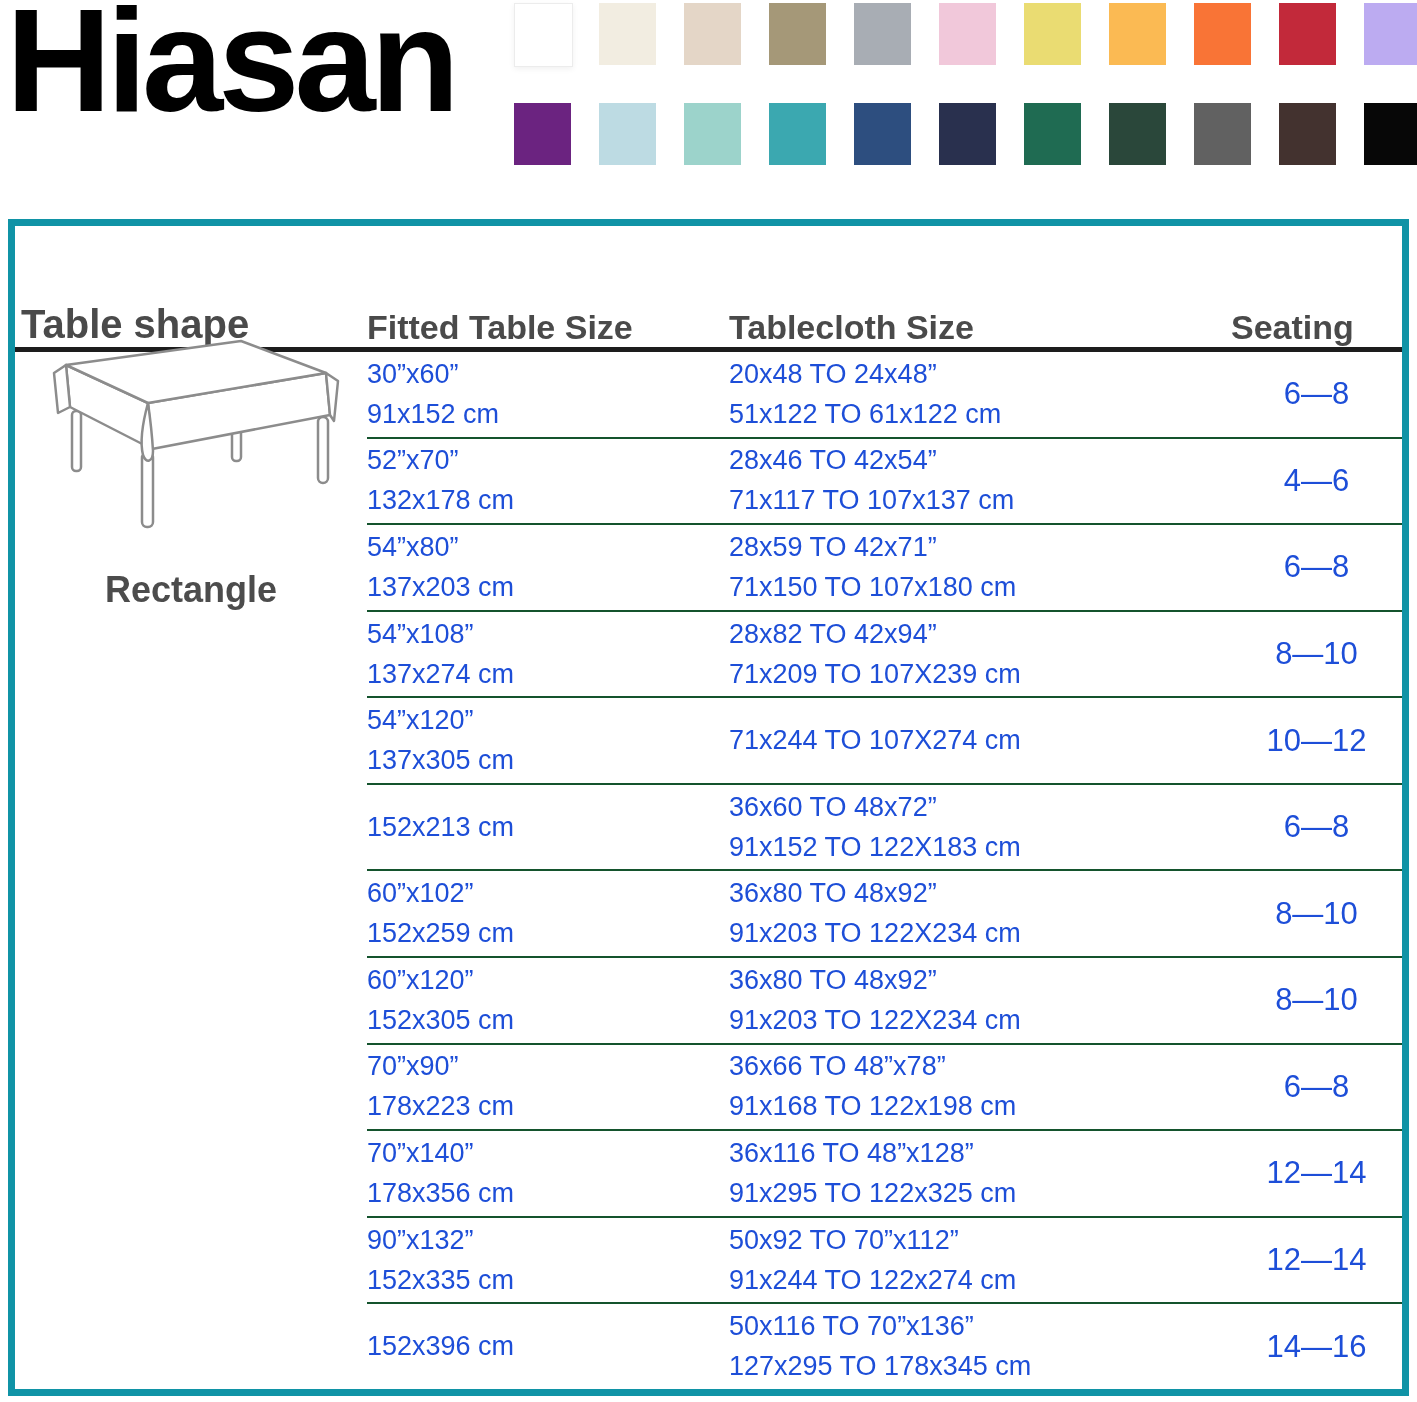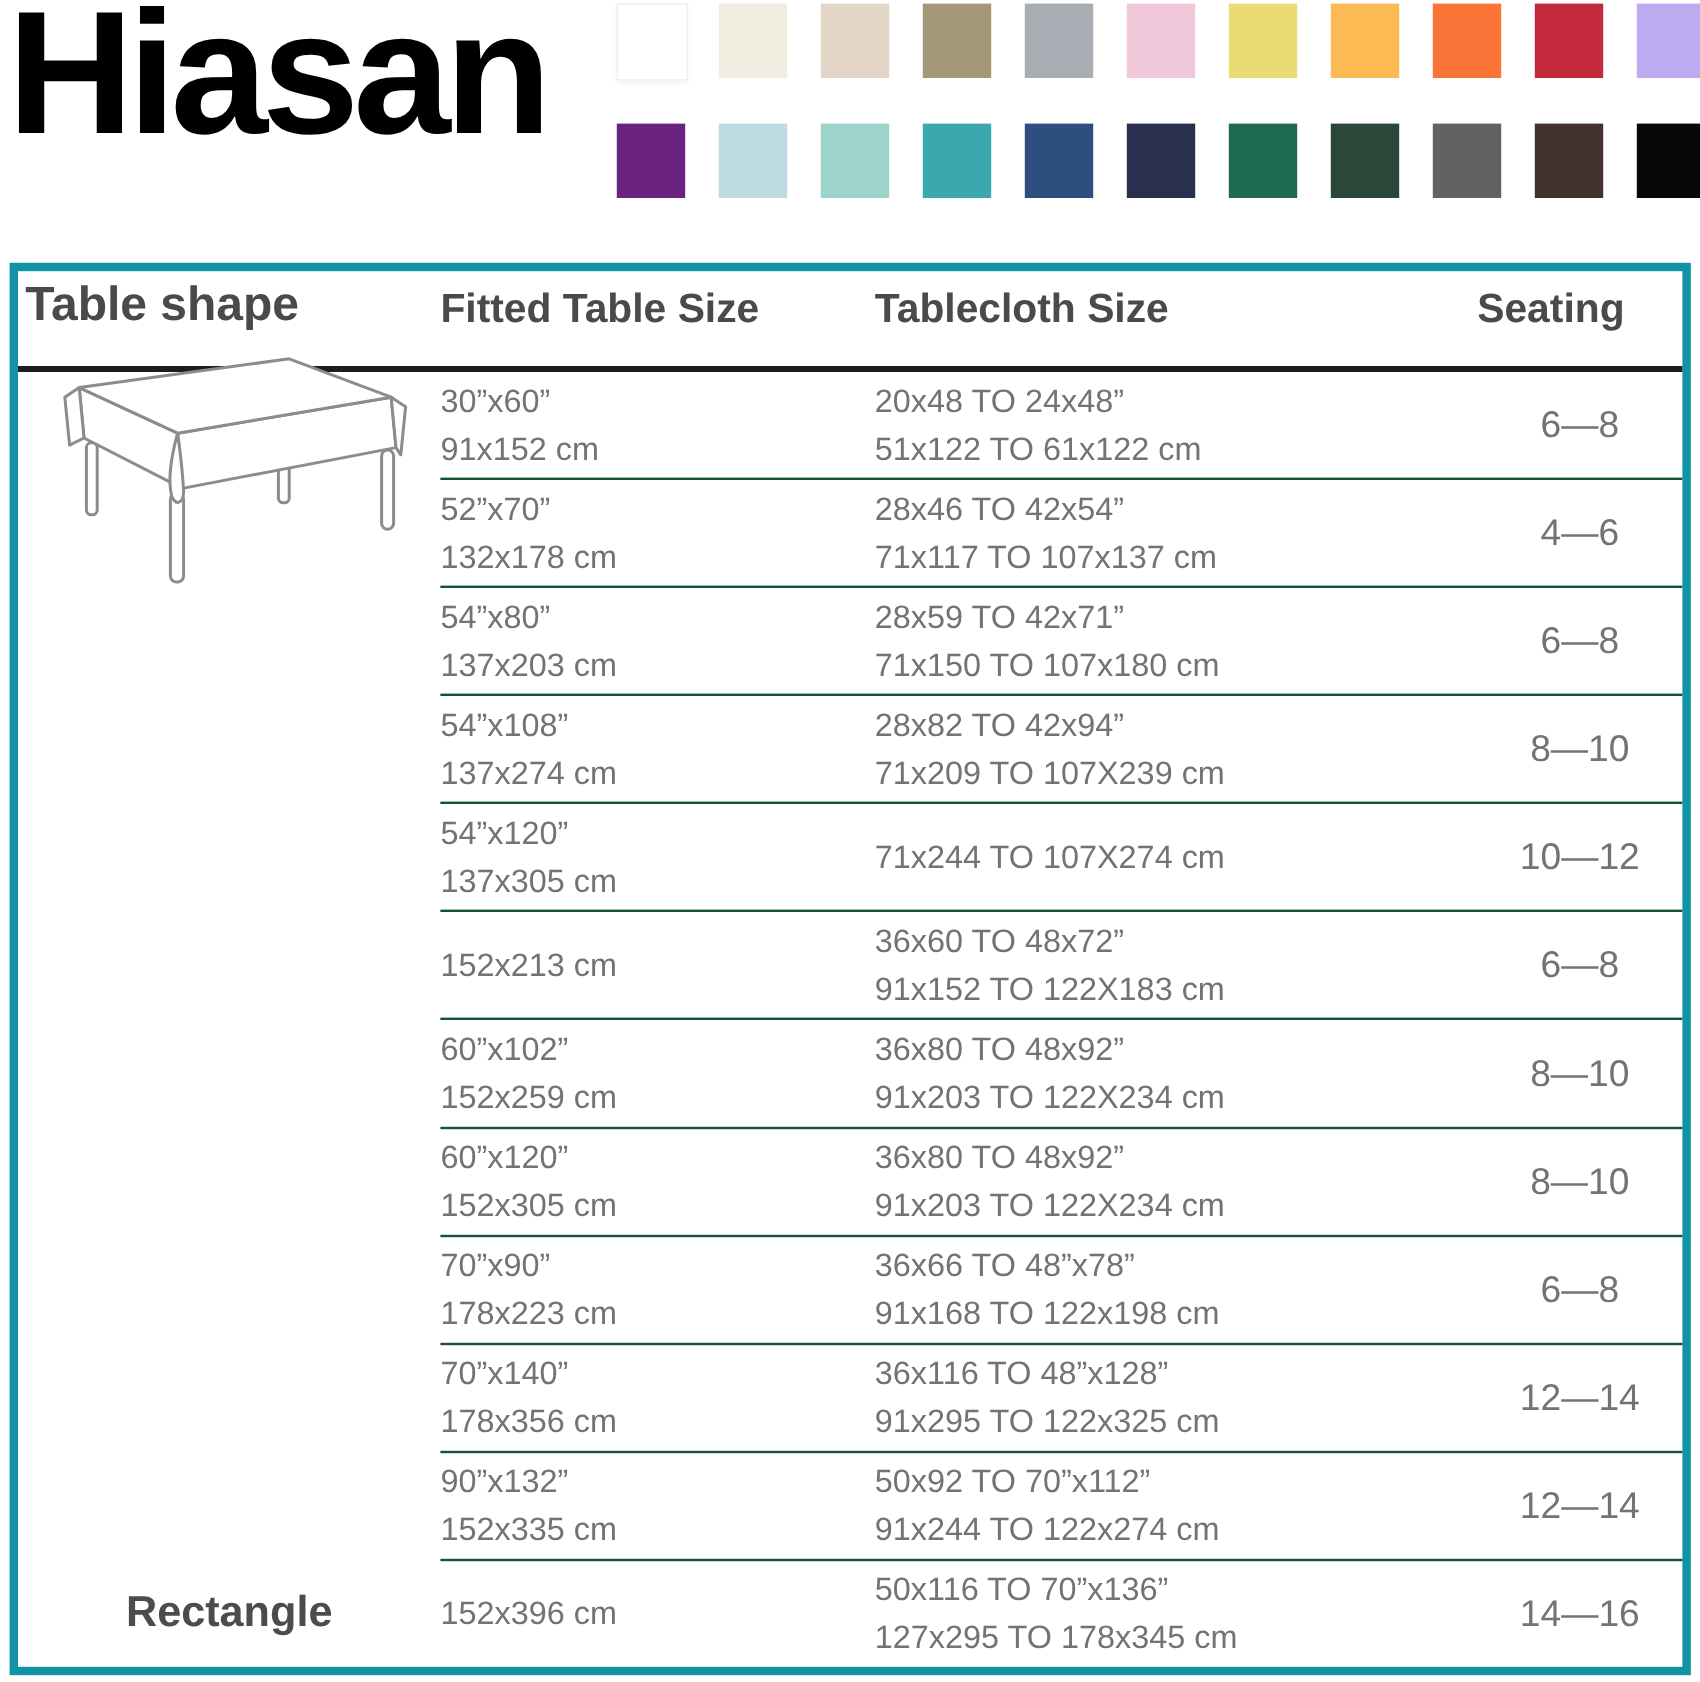--- a/index.html
+++ b/index.html
@@ -20,39 +20,39 @@
     column-gap:28px;row-gap:36px;
   }
   .swatch{width:57px;height:62px;}
   .swatch-white{border:1px solid #ececec;box-shadow:0 2px 6px rgba(0,0,0,0.06);}
   .chart{
     position:absolute;left:8px;top:219px;width:1401px;height:1177px;
     border:7px solid #1093A6;box-sizing:border-box;background:#fff;
     display:flex;flex-direction:column;
   }
   .chart-header{
-    height:84px;flex:0 0 auto;box-sizing:border-box;
+    height:126px;flex:0 0 auto;box-sizing:border-box;
     border-bottom:5px solid #1d1d1d;
     display:grid;grid-template-columns:352px 362px 500px 1fr;
-    align-items:end;padding-bottom:28px;
+    align-items:end;padding-bottom:0;
     color:#4a4a4a;font-weight:bold;
   }
   .h{font-size:34px;white-space:nowrap;}
   .h1{font-size:40px;padding-left:6px;}
   .h4{padding-left:2px;}
   .chart-body{flex:1 1 auto;display:grid;grid-template-columns:352px 1fr;min-height:0;}
   .shape-col{
-    display:flex;flex-direction:column;align-items:center;justify-content:space-between;
+    display:flex;flex-direction:column;align-items:center;justify-content:flex-start;
     transform:translateY(-25px);
   }
   .shape-label{margin-top:32px;font-size:36px;font-weight:bold;color:#4c4c4c;}
   .rows-col{display:flex;flex-direction:column;}
   .data-row{
     flex:1 1 0;display:grid;grid-template-columns:362px 500px 1fr;
-    box-sizing:border-box;color:#737373;
+    box-sizing:border-box;color:#1d4ed8;
   }
   .data-row + .data-row{border-top:2px solid #14532d;}
   .cell{display:flex;flex-direction:column;justify-content:center;gap:9px;
     font-size:27px;white-space:nowrap;}
   .c-seat{flex-direction:row;align-items:center;font-size:31px;padding-left:2px;}
   .tbl-icon{display:block;}
 </style>
 </head>
 <body>
 

